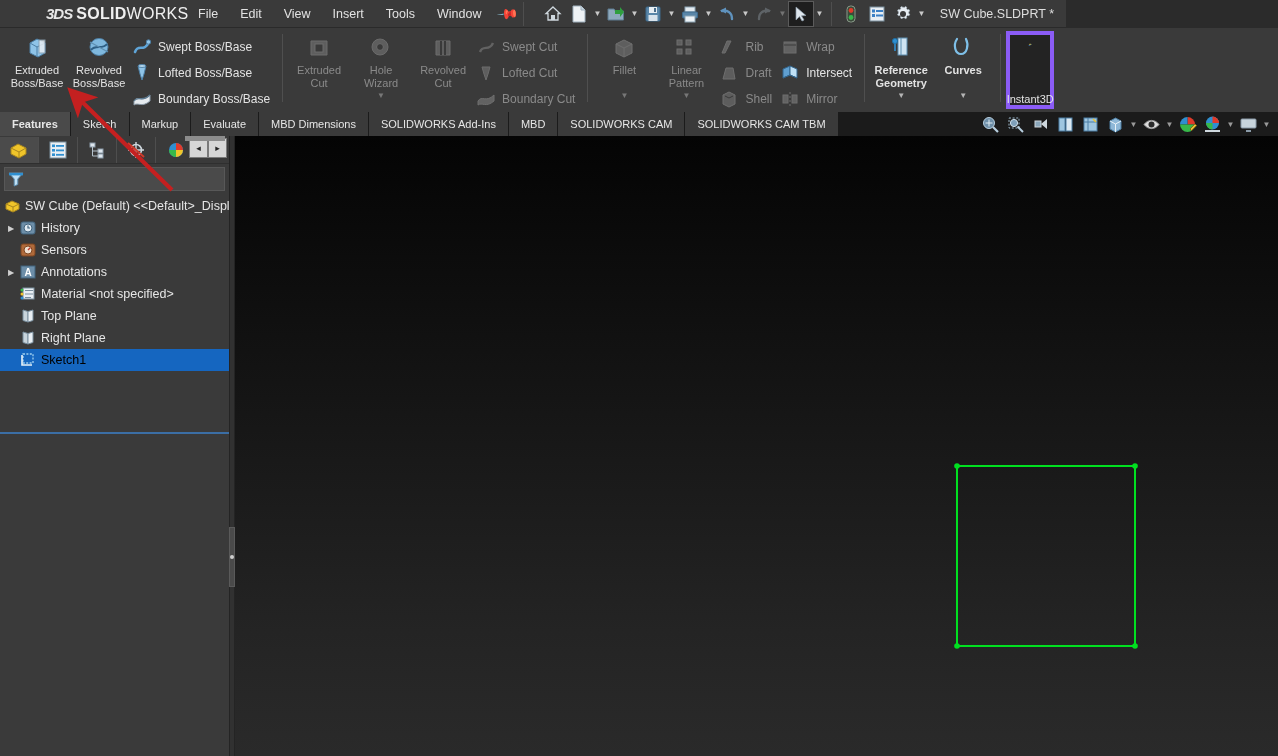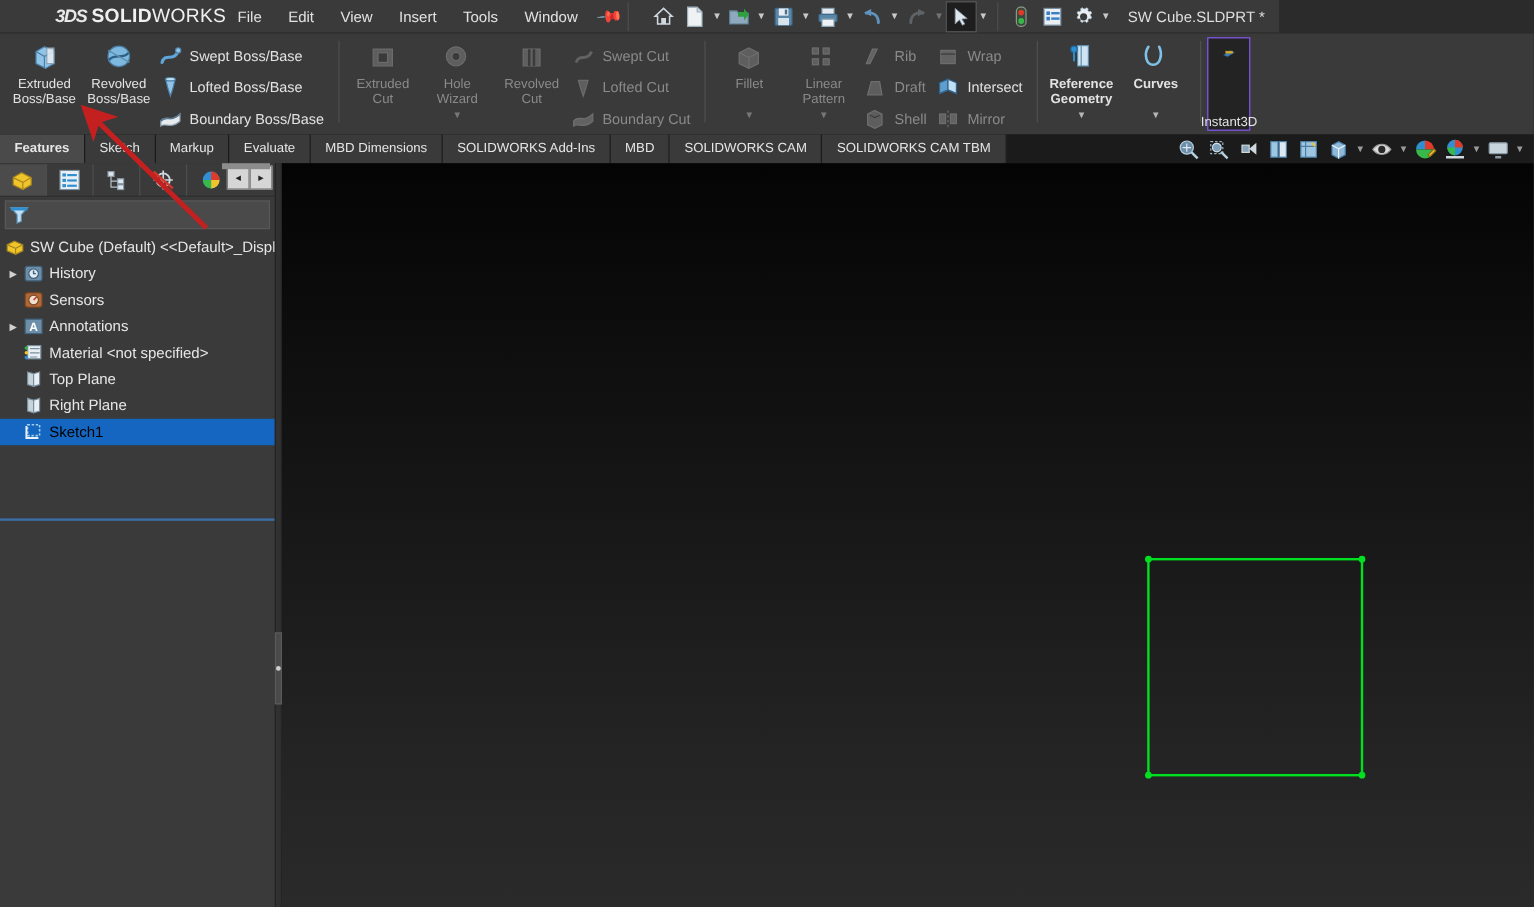--- a/index.html
+++ b/index.html
@@ -27,21 +27,21 @@
 
   
   .ribbon{ position:absolute; left:0; top:28px; width:1278px; height:84px;
     background:#3a3a3a; display:flex; align-items:stretch; }
   .rgroup{ display:flex; align-items:flex-start; padding:3px 6px 0 6px; position:relative; }
   .rgroup + .rgroup::before{ content:""; position:absolute; left:0; top:6px; bottom:10px; width:1px; background:#4f4f4f;}
   .bigbtn{ width:62px; display:flex; flex-direction:column; align-items:center;
            padding-top:4px; cursor:default; }
   .bigbtn .lbl{ font-size:11px; line-height:12.5px; text-align:center; margin-top:3px; color:#e3e3e3;}
   .bigbtn.dis .lbl{ color:#8a8a8a; }
-  .bigbtn.instant{ background:#232323; border:1px solid #8b5cf6; width:36px; height:78px; justify-content:flex-start;gap:38px;}
+  .bigbtn.instant{ background:#232323; border:4px solid #8b5cf6; width:48px; height:78px; justify-content:flex-start;gap:38px;}
   .stack{ display:flex; flex-direction:column; justify-content:flex-start; padding-top:3px; }
   .smallbtn{ display:flex; align-items:center; gap:6px; height:26px; padding:0 6px 0 2px; cursor:default;}
   .smallbtn .lbl{ font-size:12px; color:#e3e3e3; white-space:nowrap;}
   .smallbtn.dis .lbl{ color:#8a8a8a; }
   .dropcar{ width:62px; text-align:center; font-size:8px; color:#b5b5b5; margin-top:2px;}
   .ico{ display:block; }
 
   
   .tabstrip{ position:absolute; left:0; top:112px; width:1278px; height:24px;
      background:#1b1b1b; display:flex; align-items:stretch; }

